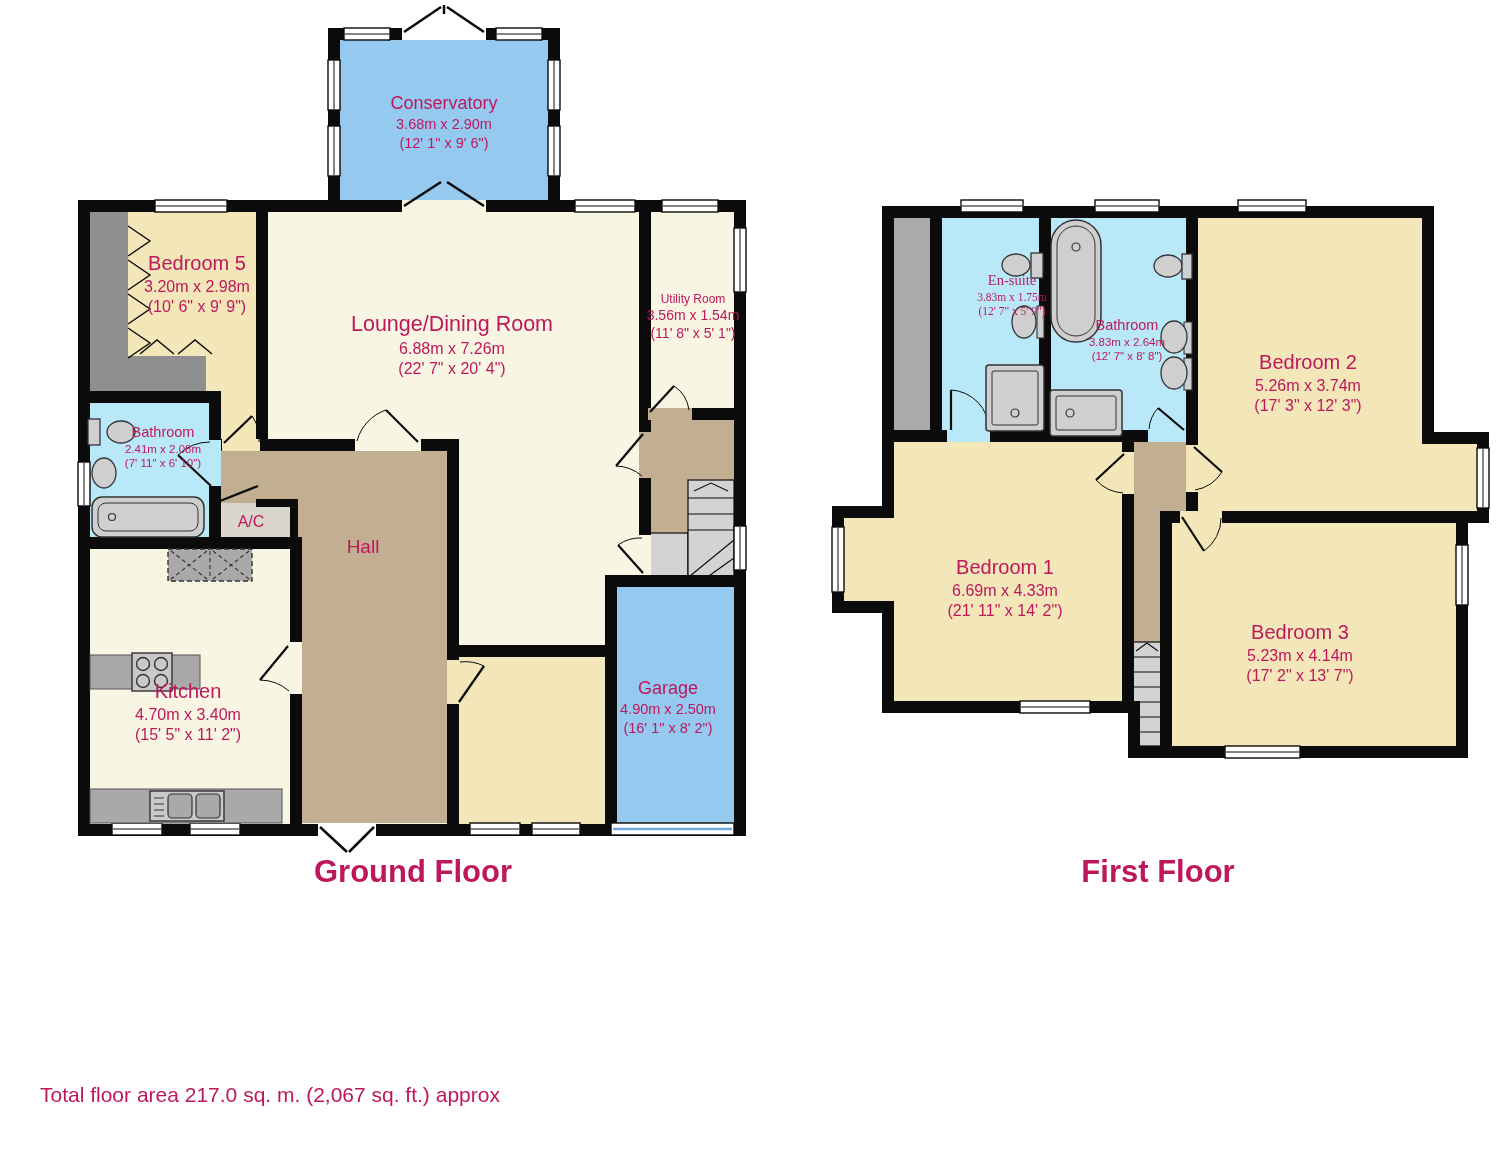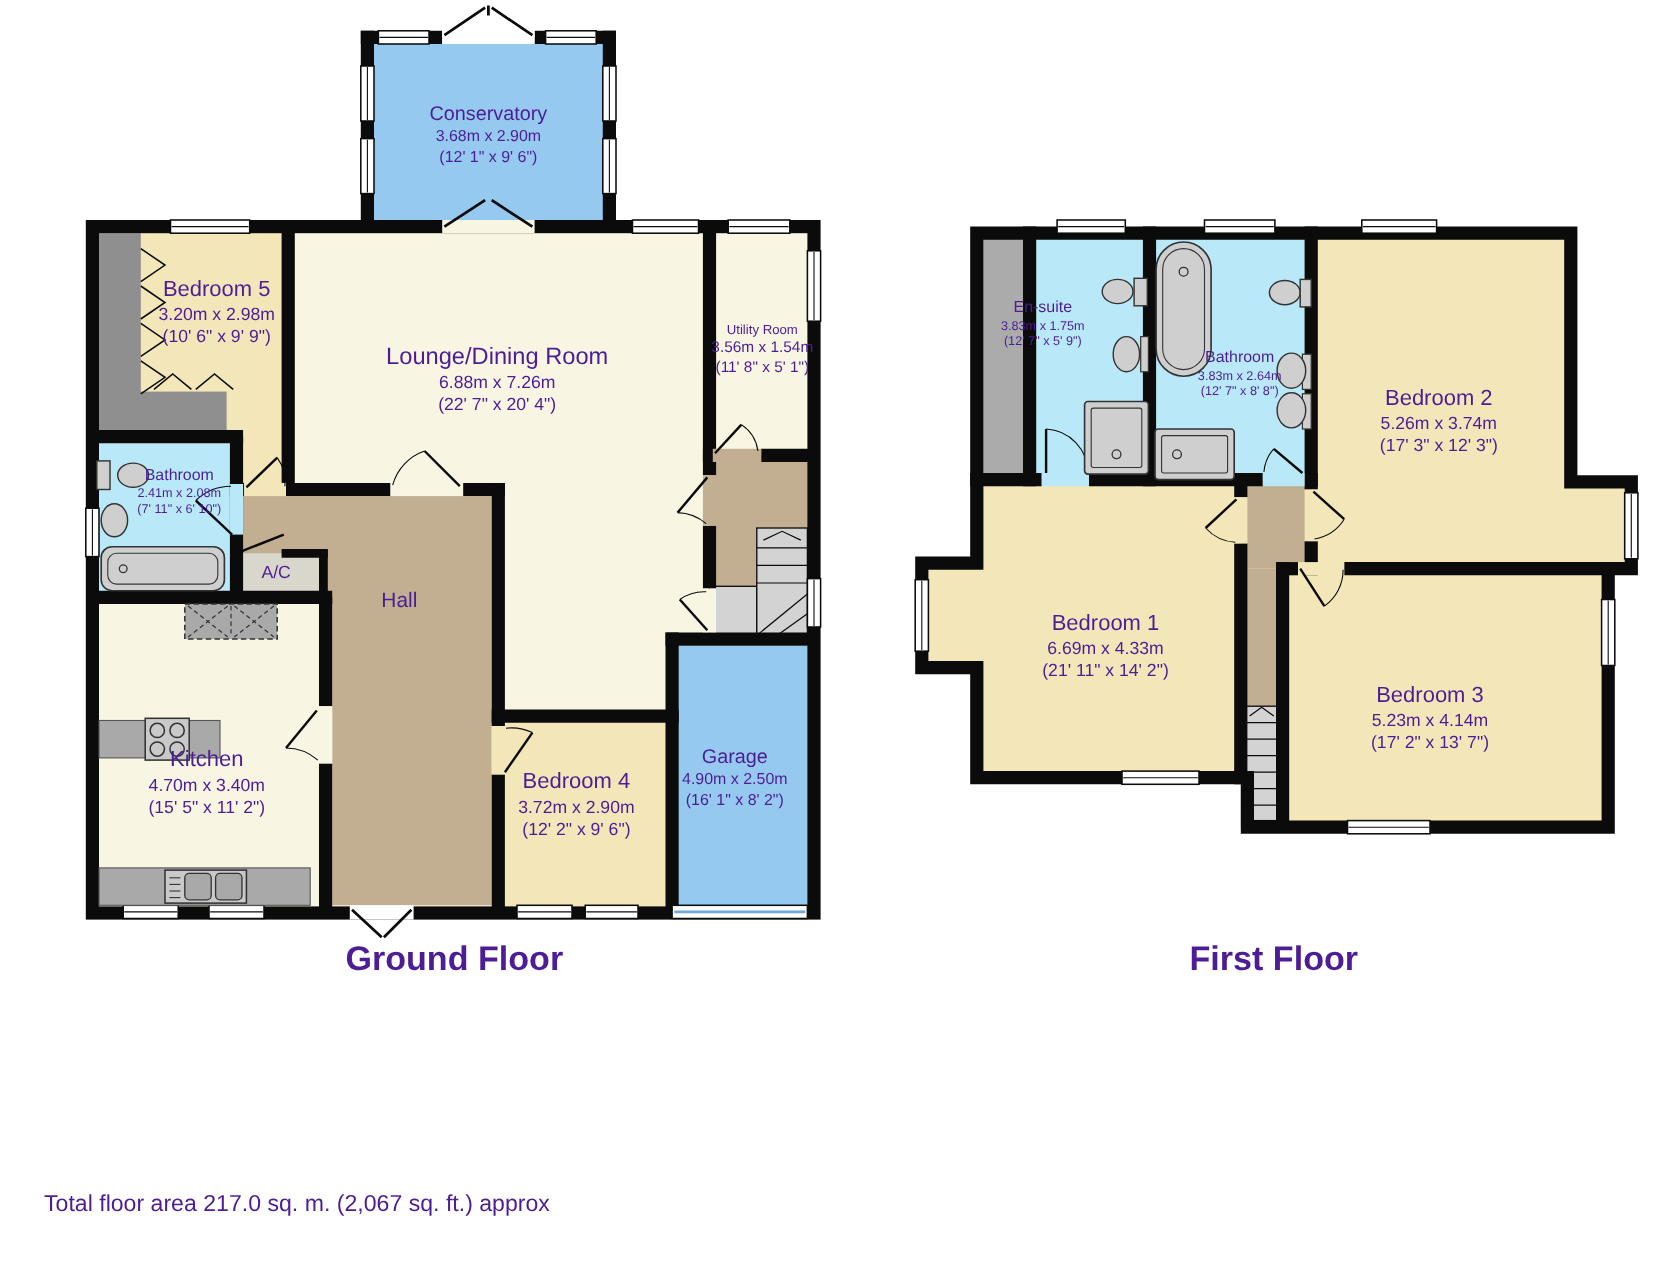--- a/index.html
+++ b/index.html
@@ -1,17 +1,17 @@
 <!DOCTYPE html>
 <html><head>
 <meta charset="utf-8">
 <style>
   html,body{margin:0;padding:0;background:#ffffff;}
   #canvas{position:relative;width:1510px;height:1128px;background:#ffffff;overflow:hidden;
-          font-family:"Liberation Sans", sans-serif;color:#4c1d95;}
+          font-family:"Liberation Sans", sans-serif;color:#be185d;}
   #plan-svg{position:absolute;left:0;top:0;}
   .lbl{position:absolute;transform:translate(-50%,-50%);text-align:center;white-space:nowrap;line-height:1.28;}
   .lbl .name{font-size:20px;}
   .lbl .dim{font-size:16px;}
   .lbl.lg .name{font-size:21.5px;}
   .lbl.md .name{font-size:18px;}
   .lbl.md .dim{font-size:14.5px;}
   .lbl.sm2 .name{font-size:14.5px;}
   .lbl.sm2 .dim{font-size:11.5px;}
   .lbl.xs .name{font-size:12px;}
@@ -345,32 +345,27 @@
   <div style="font-size:16px;">A/C</div>
 </div>
 <div class="lbl" style="left:363px;top:547px;">
   <div style="font-size:19px;">Hall</div>
 </div>
 <div class="lbl" style="left:188px;top:712px;">
   <div class="name">Kitchen</div>
   <div class="dim">4.70m x 3.40m</div>
   <div class="dim">(15' 5" x 11' 2")</div>
 </div>
-<div class="lbl" style="left:524px;top:732px;">
-  <div class="name">Bedroom 4</div>
-  <div class="dim">3.72m x 2.90m</div>
-  <div class="dim">(12' 2" x 9' 6")</div>
-</div>
 <div class="lbl md" style="left:668px;top:707px;">
   <div class="name">Garage</div>
   <div class="dim">4.90m x 2.50m</div>
   <div class="dim">(16' 1" x 8' 2")</div>
 </div>
 
-<div class="lbl sm2" style="left:948px;top:295px;">
+<div class="lbl sm2" style="left:1012px;top:295px;font-family:Liberation Serif, serif;">
   <div class="name">En-suite</div>
   <div class="dim">3.83m x 1.75m</div>
   <div class="dim">(12' 7" x 5' 9")</div>
 </div>
 <div class="lbl sm2" style="left:1127px;top:340px;">
   <div class="name">Bathroom</div>
   <div class="dim">3.83m x 2.64m</div>
   <div class="dim">(12' 7" x 8' 8")</div>
 </div>
 <div class="lbl" style="left:1308px;top:383px;">

